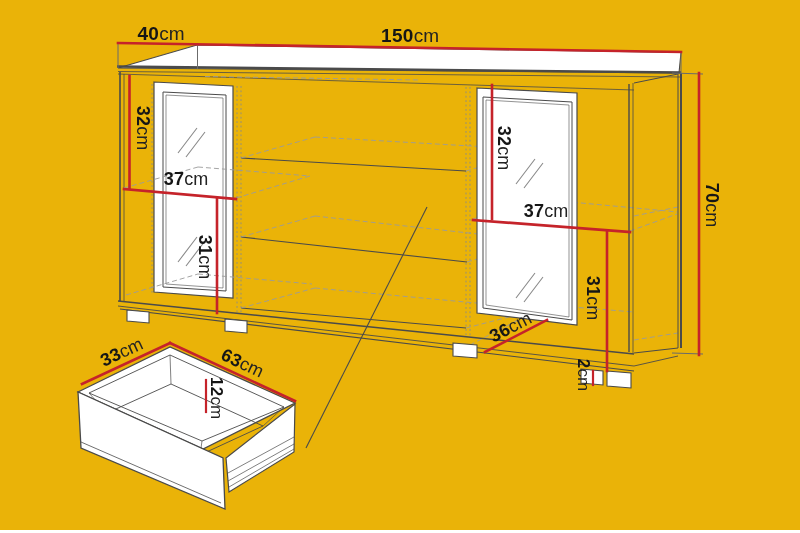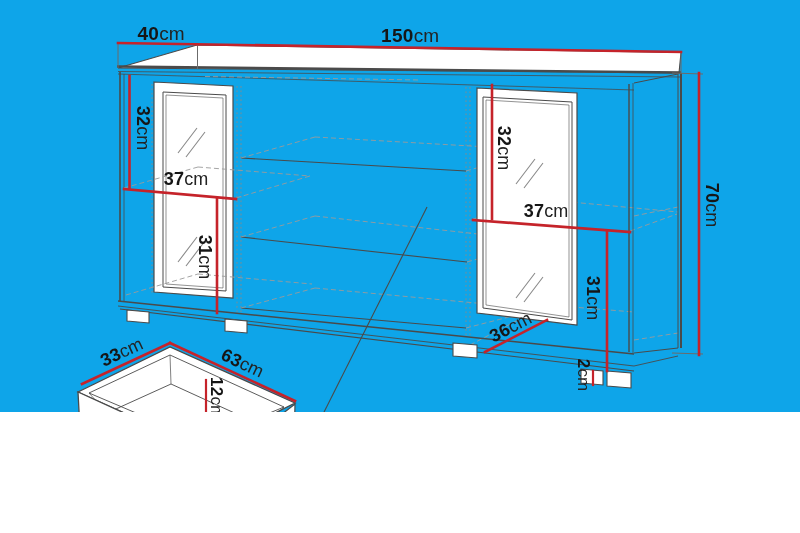--- a/index.html
+++ b/index.html
@@ -1,16 +1,16 @@
 <!DOCTYPE html>
 <html><head>
 <meta charset="utf-8">
 <style>
   html,body{margin:0;padding:0;background:#ffffff;}
-  .stage{width:800px;height:412px;position:relative;background:#0ea5e9;overflow:hidden;}
+  .stage{width:800px;height:530px;position:relative;background:#eab308;overflow:hidden;}
   svg{display:block;}
   text{font-family:"Liberation Sans","DejaVu Sans",sans-serif;fill:#161616;}
   .s19{font-size:19px;}
   .s18{font-size:18px;}
   .s17{font-size:17px;}
   .n{font-weight:bold;letter-spacing:.3px;}
   .u{font-weight:normal;fill:#232323;}
   .red{stroke:#c5232a;stroke-width:2.6;fill:none;stroke-linecap:square;}
   .redthin{stroke:#c5232a;stroke-width:2.2;fill:none;stroke-linecap:square;}
   .ln{stroke:#4a4a4a;fill:none;}

